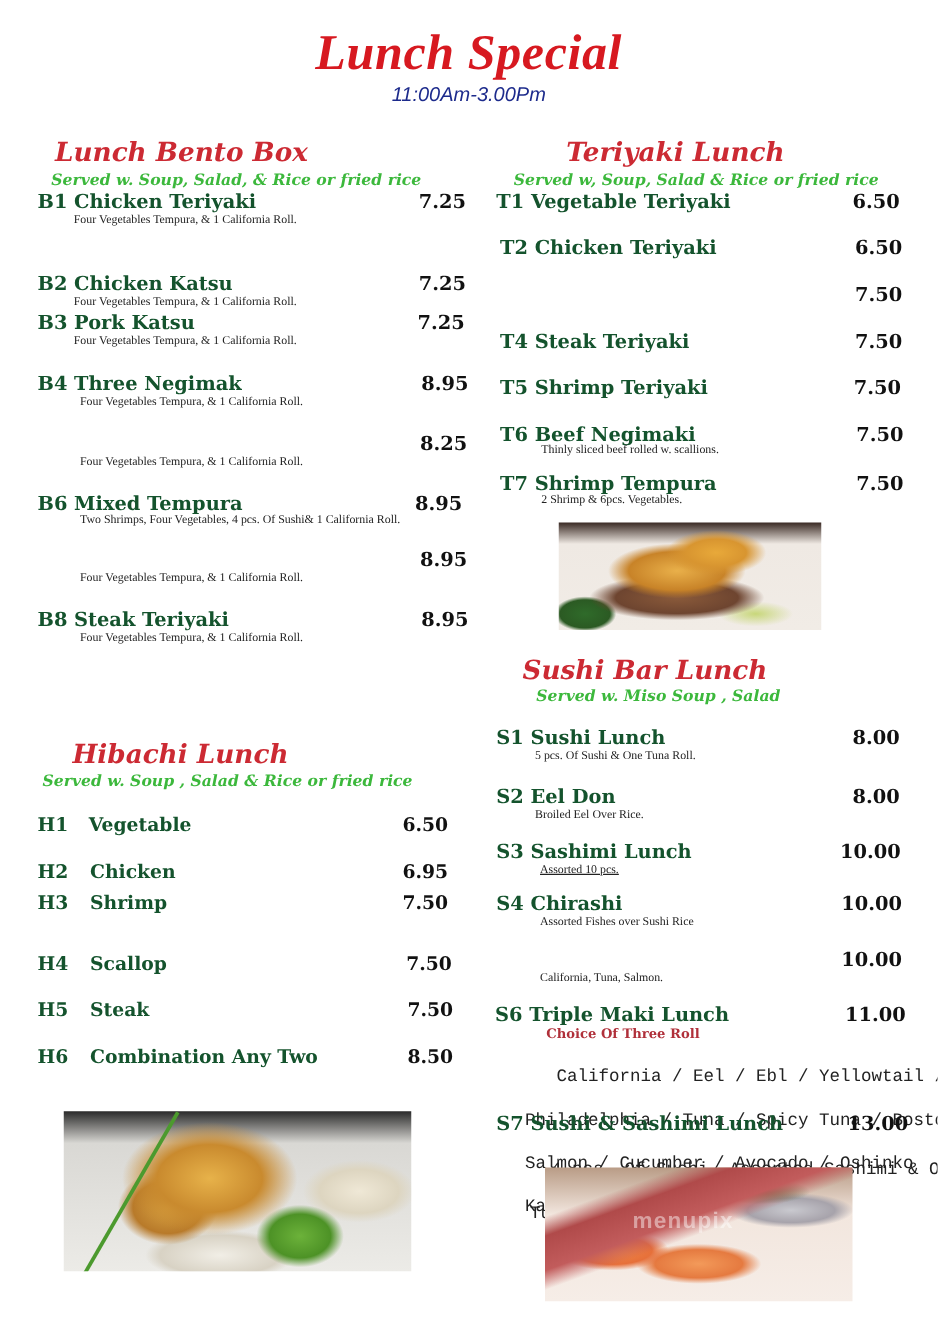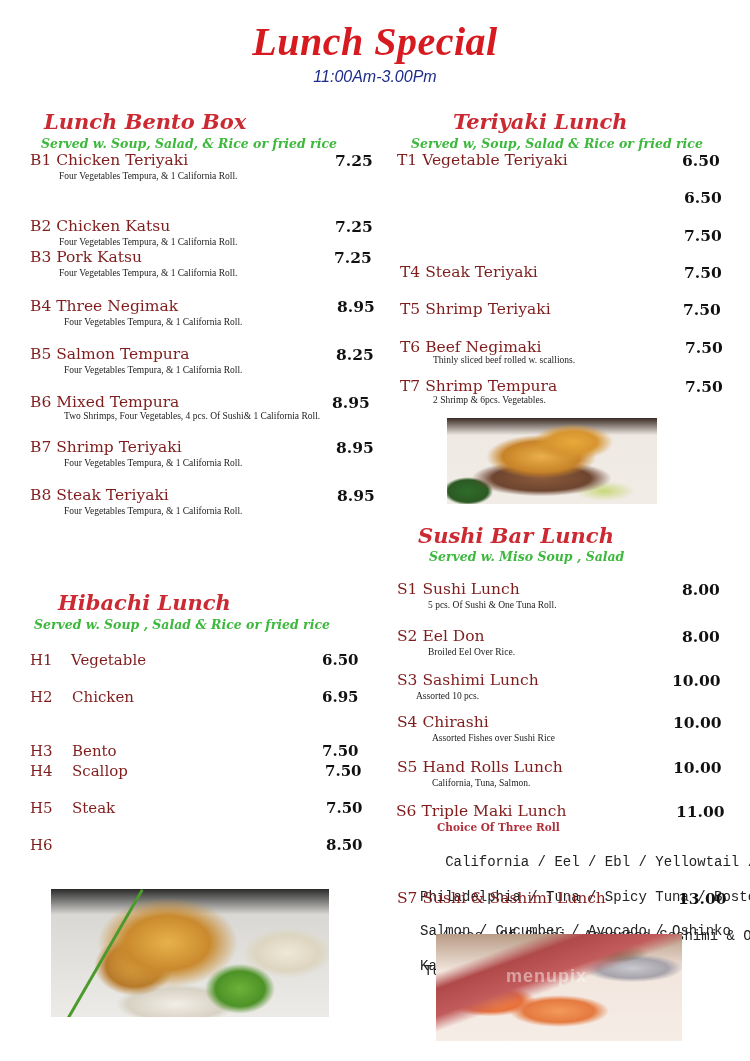--- a/index.html
+++ b/index.html
@@ -20,22 +20,22 @@
     position: absolute; font-family: "DejaVu Serif", serif; font-style: italic; font-weight: bold;
     font-size: 21px; color: #cc2a33; white-space: nowrap;
   }
   .sec-sub {
     position: absolute; font-family: "DejaVu Serif", serif; font-style: italic; font-weight: bold;
     font-size: 12.5px; color: #3cb83c; white-space: nowrap;
   }
 
   .item { position: absolute; white-space: nowrap; }
   .item .name {
-    position: absolute; left: 0; top: 0; font-family: "DejaVu Serif", serif; font-weight: normal;
-    font-size: 15.5px; color: #7f1d1d;
+    position: absolute; left: 0; top: 0; font-family: "DejaVu Serif", serif; font-weight: bold;
+    font-size: 15.5px; color: #14532d;
   }
   .item .price {
     position: absolute; top: 0; font-family: "DejaVu Serif", serif; font-weight: bold;
     font-size: 15.5px; color: #111;
   }
   .item .desc {
     position: absolute; top: 20px; font-family: "Liberation Serif", serif; font-size: 9.5px; color: #222;
   }
   .h-item .name, .h-item .price { font-size: 15px; }
 
@@ -110,31 +110,29 @@
   <span class="name">B3  Pork Katsu</span>
   <span class="price" style="left:304px;">7.25</span>
   <span class="desc" style="left:29px;">Four Vegetables Tempura, &amp; 1 California Roll.</span>
 </div>
 <div class="item" style="left:30px; top:297px; width:345px; height:40px;">
   <span class="name">B4  Three Negimak</span>
   <span class="price" style="left:307px;">8.95</span>
   <span class="desc" style="left:34px;">Four Vegetables Tempura, &amp; 1 California Roll.</span>
 </div>
 <div class="item" style="left:30px; top:345px; width:345px; height:40px;">
-  <span class="name">B5  Salmon Tempura</span>
   <span class="price" style="left:306px;">8.25</span>
   <span class="desc" style="left:34px;">Four Vegetables Tempura, &amp; 1 California Roll.</span>
 </div>
 <div class="item" style="left:30px; top:393px; width:345px; height:40px;">
   <span class="name">B6  Mixed Tempura</span>
   <span class="price" style="left:302px;">8.95</span>
   <span class="desc" style="left:34px; top:18px;">Two Shrimps, Four Vegetables, 4 pcs. Of  Sushi&amp; 1 California Roll.</span>
 </div>
 <div class="item" style="left:30px; top:438px; width:345px; height:40px;">
-  <span class="name">B7  Shrimp Teriyaki</span>
   <span class="price" style="left:306px;">8.95</span>
   <span class="desc" style="left:34px;">Four Vegetables Tempura, &amp; 1 California Roll.</span>
 </div>
 <div class="item" style="left:30px; top:486px; width:345px; height:40px;">
   <span class="name">B8 Steak Teriyaki</span>
   <span class="price" style="left:307px;">8.95</span>
   <span class="desc" style="left:34px;">Four Vegetables Tempura, &amp; 1 California Roll.</span>
 </div>
 
 <div class="sec-title" style="left:58px; top:590px;">Hibachi Lunch</div>
@@ -143,52 +141,54 @@
 <div class="item h-item" style="left:30px; top:651px; width:340px; height:22px;">
   <span class="name">H1</span>
   <span class="name" style="left:41px;">Vegetable</span>
   <span class="price" style="left:292px;">6.50</span>
 </div>
 <div class="item h-item" style="left:30px; top:688px; width:340px; height:22px;">
   <span class="name">H2</span>
   <span class="name" style="left:42px;">Chicken</span>
   <span class="price" style="left:292px;">6.95</span>
 </div>
-<div class="item h-item" style="left:30px; top:742px; width:340px; height:22px;">
+<div class="item h-item" style="left:30px; top:713px; width:340px; height:22px;">
   <span class="name">H3</span>
-  <span class="name" style="left:42px;">Bento</span>
+  <span class="name" style="left:42px;">Shrimp</span>
   <span class="price" style="left:292px;">7.50</span>
 </div>
 <div class="item h-item" style="left:30px; top:762px; width:340px; height:22px;">
   <span class="name">H4</span>
   <span class="name" style="left:42px;">Scallop</span>
   <span class="price" style="left:295px;">7.50</span>
 </div>
 <div class="item h-item" style="left:30px; top:799px; width:340px; height:22px;">
   <span class="name">H5</span>
   <span class="name" style="left:42px;">Steak</span>
   <span class="price" style="left:296px;">7.50</span>
 </div>
 <div class="item h-item" style="left:30px; top:836px; width:340px; height:22px;">
   <span class="name">H6</span>
+  <span class="name" style="left:42px;">Combination Any Two</span>
   <span class="price" style="left:296px;">8.50</span>
 </div>
 
 <div class="photo photo-hibachi">
   <div class="chive"></div>
 </div>
 
 <div class="sec-title" style="left:453px; top:109px;">Teriyaki Lunch</div>
 <div class="sec-sub" style="left:411px; top:136px;">Served w, Soup, Salad &amp; Rice or fried rice</div>
 
 <div class="item" style="left:397px; top:151px; width:330px; height:24px;">
   <span class="name">T1  Vegetable Teriyaki</span>
   <span class="price" style="left:285px;">6.50</span>
 </div>
 <div class="item" style="left:400px; top:188px; width:330px; height:24px;">
+  <span class="name">T2  Chicken Teriyaki</span>
   <span class="price" style="left:284px;">6.50</span>
 </div>
 <div class="item" style="left:400px; top:226px; width:330px; height:24px;">
   <span class="price" style="left:284px;">7.50</span>
 </div>
 <div class="item" style="left:400px; top:263px; width:330px; height:24px;">
   <span class="name">T4  Steak Teriyaki</span>
   <span class="price" style="left:284px;">7.50</span>
 </div>
 <div class="item" style="left:400px; top:300px; width:330px; height:24px;">
@@ -217,29 +217,28 @@
   <span class="desc" style="left:31px;">5 pcs. Of Sushi &amp; One Tuna Roll.</span>
 </div>
 <div class="item" style="left:397px; top:627px; width:330px; height:34px;">
   <span class="name">S2  Eel Don</span>
   <span class="price" style="left:285px;">8.00</span>
   <span class="desc" style="left:31px;">Broiled Eel Over Rice.</span>
 </div>
 <div class="item" style="left:397px; top:671px; width:330px; height:34px;">
   <span class="name">S3  Sashimi Lunch</span>
   <span class="price" style="left:275px;">10.00</span>
-  <span class="desc" style="left:19px;">Assorted 10 pcs.</span>
+  <span class="desc" style="left:35px;text-decoration:underline;">Assorted 10 pcs.</span>
 </div>
 <div class="item" style="left:397px; top:713px; width:330px; height:34px;">
   <span class="name">S4  Chirashi</span>
   <span class="price" style="left:276px;">10.00</span>
   <span class="desc" style="left:35px;">Assorted Fishes over Sushi Rice</span>
 </div>
 <div class="item" style="left:397px; top:758px; width:330px; height:34px;">
-  <span class="name">S5  Hand Rolls Lunch</span>
   <span class="price" style="left:276px;">10.00</span>
   <span class="desc" style="left:35px;">California, Tuna, Salmon.</span>
 </div>
 <div class="item" style="left:396px; top:802px; width:330px; height:24px;">
   <span class="name">S6  Triple Maki Lunch</span>
   <span class="price" style="left:280px;">11.00</span>
 </div>
 <div class="choice" style="left:437px; top:821px;">Choice Of Three Roll</div>
 <div class="roll-list" style="left:420px; top:834px; white-space:pre;">
   <div>   California / Eel / Ebl / Yellowtail / Alaskan</div>

